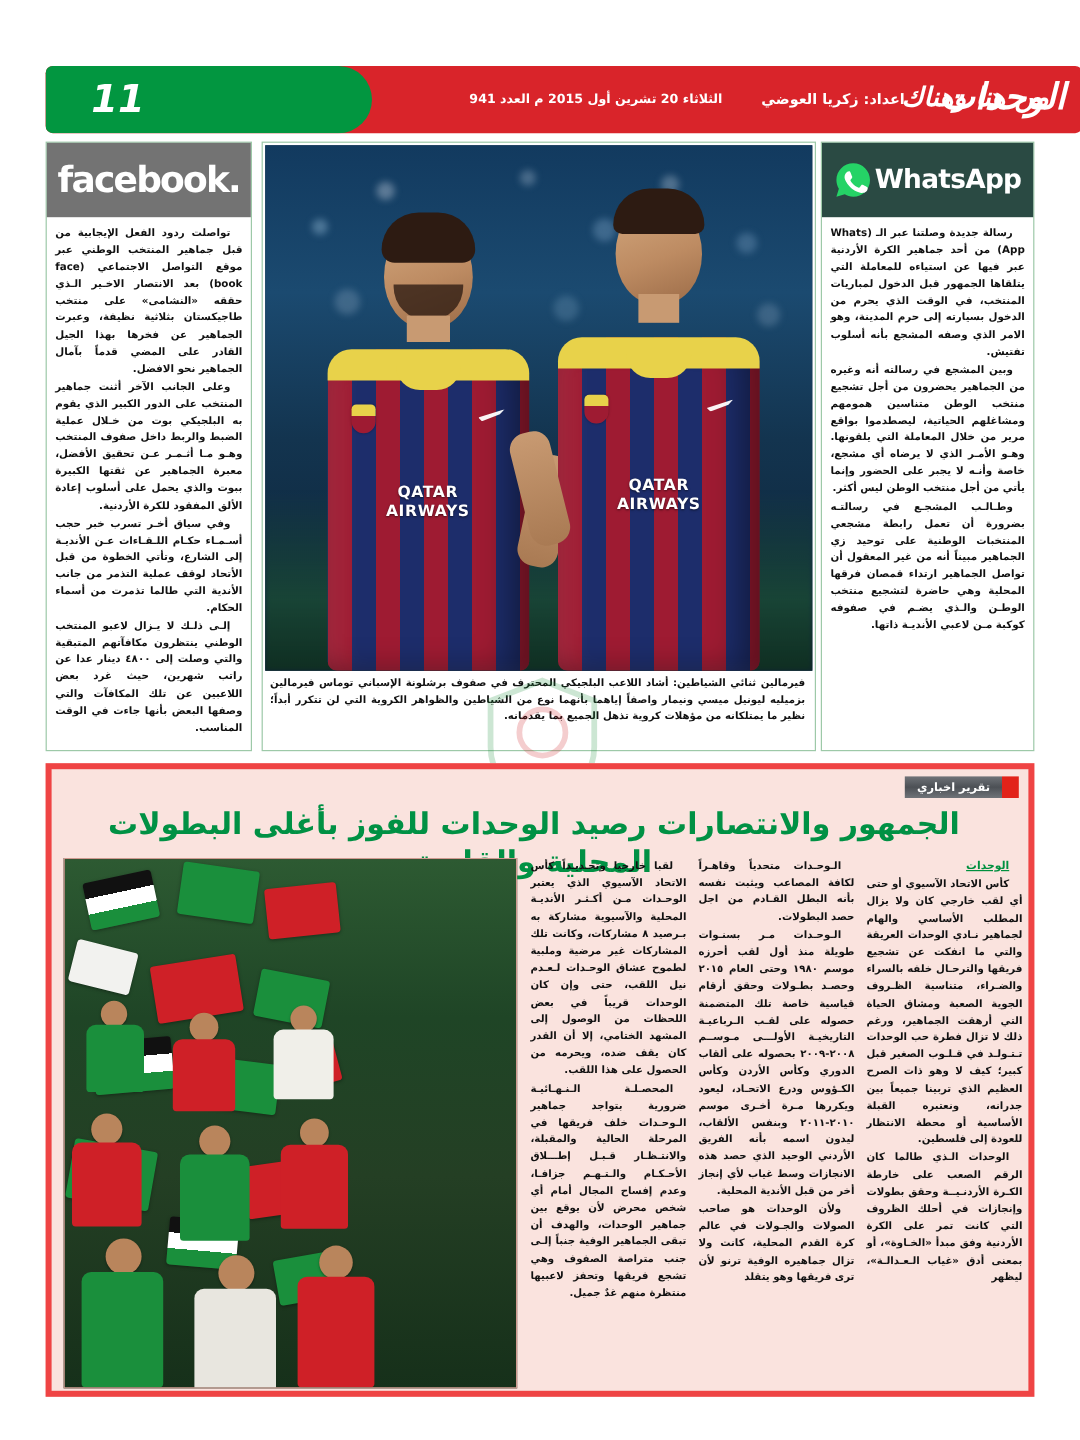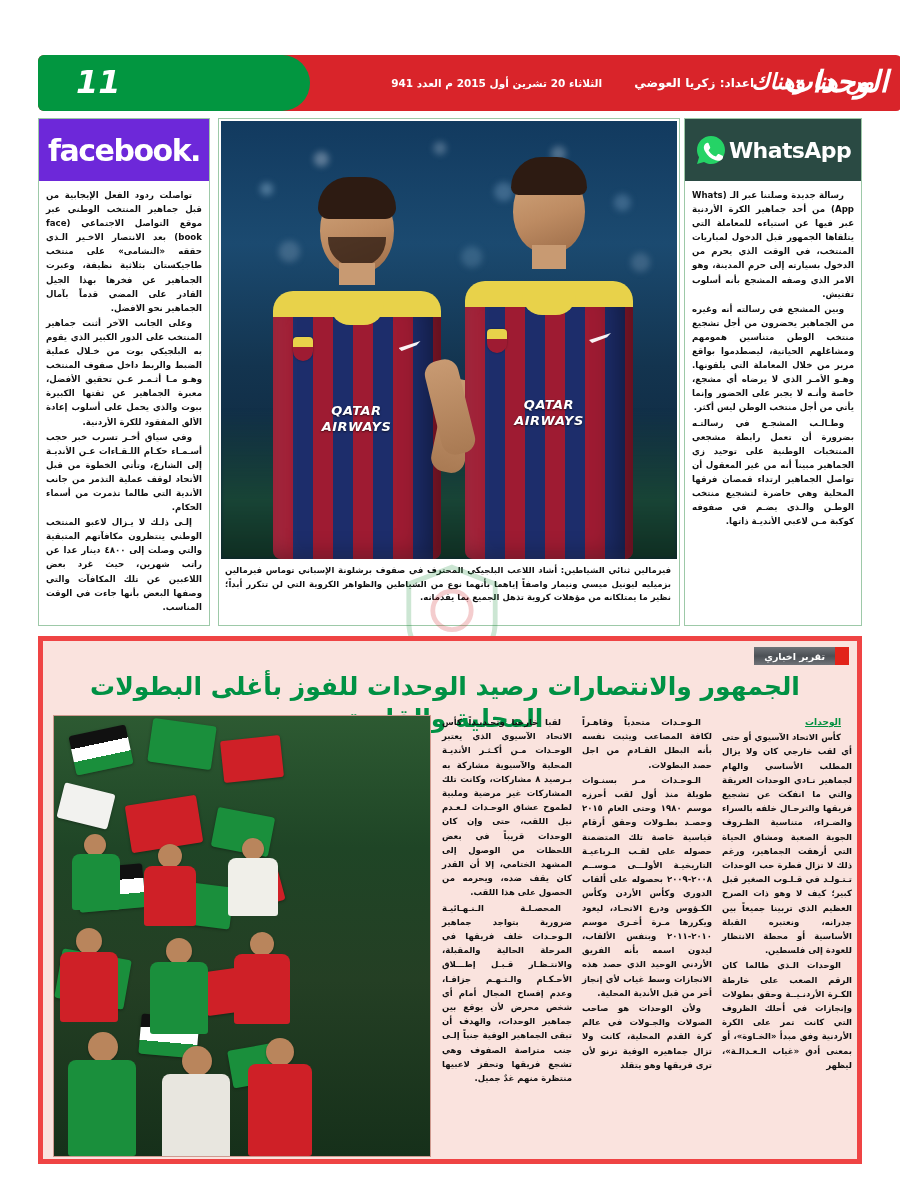--- a/index.html
+++ b/index.html
@@ -106,21 +106,21 @@
     top: 0;
     width: 172px;
     height: 508px;
     border: 1px solid #9dc9a8;
     box-sizing: border-box;
     background: #ffffff;
   }
   .fb-logo-box {
     width: 100%;
     height: 62px;
-    background: #6d28d9;
+    background: #737373;
     display: flex;
     align-items: center;
     justify-content: center;
     box-sizing: border-box;
   }
   .fb-logo-text {
     color: #ffffff;
     font-size: 30px;
     font-weight: bold;
     letter-spacing: -1.5px;
@@ -246,21 +246,20 @@
   .p1 { left: 28px; bottom: 0; width: 215px; height: 392px; }
   .p2 { right: 18px; bottom: 0; width: 220px; height: 404px; }
   .torso {
     position: absolute; bottom: 0; left: 50%; transform: translateX(-50%);
     width: 168px; height: 250px;
     border-radius: 26px 26px 8px 8px;
     background:
       repeating-linear-gradient(90deg,
         #9e1b32 0 20px, #1d2d6b 20px 40px);
     box-shadow: inset -16px 0 26px rgba(0,0,0,.40), inset 14px 0 18px rgba(255,255,255,.06);
-    font-style: italic;
   }
   .torso::after {
     content: "";
     position: absolute; left: 50%; top: 14px; transform: translateX(-50%);
     width: 54px; height: 20px;
     border-radius: 0 0 26px 26px;
     background: #e8d24a;
   }
   .shoulders {
     position: absolute; top: 0; left: 50%; transform: translateX(-50%);

